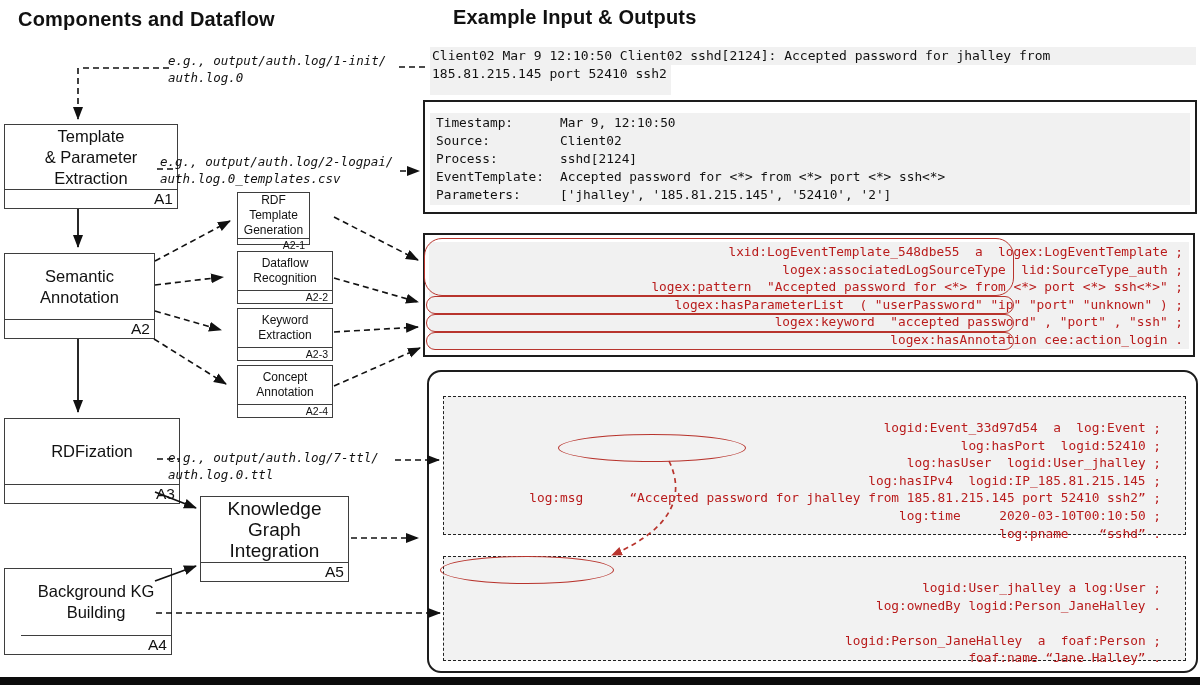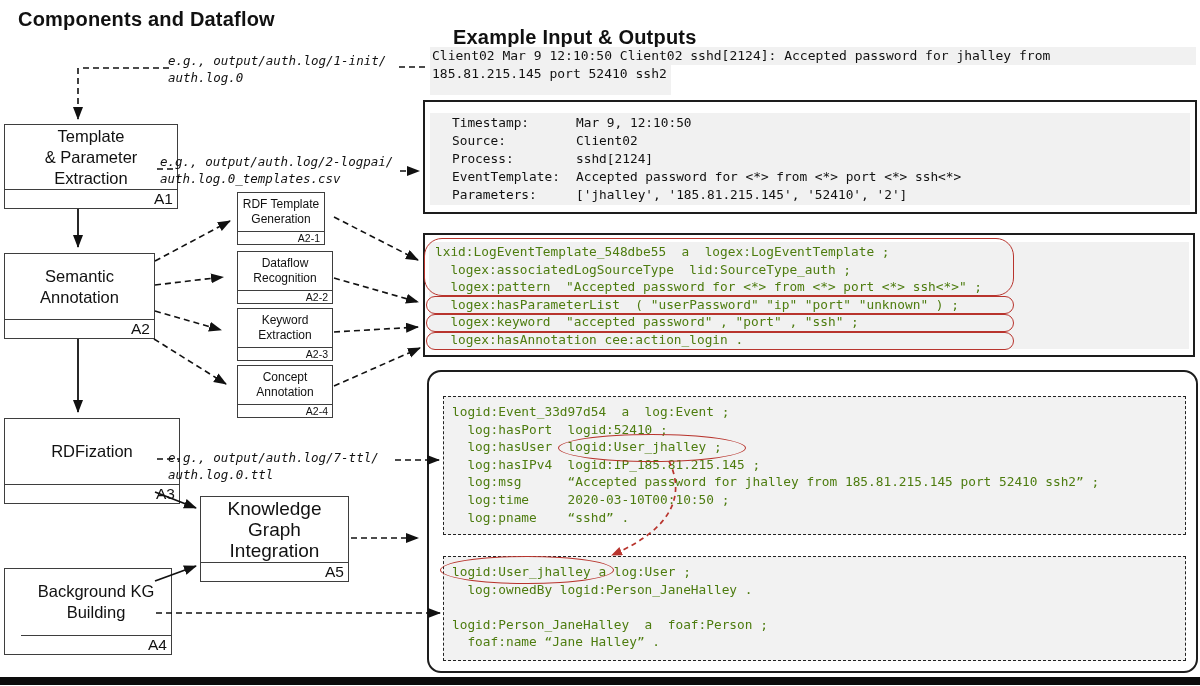--- a/index.html
+++ b/index.html
@@ -17,24 +17,24 @@
   .fbox .strip { border-top:1.4px solid #3e3e3e; height:19px; font-size:15.5px; text-align:right; padding:0 4px 1px 0; }
   .sub .lbl { font-size:12px; line-height:15px; }
   .sub .strip { height:13px; font-size:10.5px; line-height:12px; }
 
   
   .obox { position:absolute; background:#fff; border:2px solid #1d1d1d; z-index:2; }
   .bigbox { position:absolute; background:#fff; border:2.5px solid #1d1d1d; border-radius:14px; z-index:1; }
   .dashbox { position:absolute; background:#f2f2f2; border:1.6px dashed #222; z-index:2; padding:6px 8px; }
 
   pre, .mono { font-family:"DejaVu Sans Mono", monospace; }
-  pre { margin:0; }
-  .code { font-size:12.8px; line-height:17.6px; color:#4d7c0f; }
+  pre { margin:16px; }
+  .code { font-size:12.8px; line-height:17.6px; color:#b91c1c;text-align:right; }
   .gray { background:#f1f1f1; }
-  .box1in { margin:11px 5px 0 5px; padding:1px 22px; }
+  .box1in { margin:11px 5px 0 5px; padding:1px 6px; }
   .prow { display:grid; grid-template-columns:124px 1fr; font-size:12.8px; line-height:18px; }
   .box2in { margin:7px 4px 0 4px; padding:1px 6px; font-size:12.8px; line-height:17.5px; }
 
   .loglines { position:absolute; left:430px; top:47px; font-size:13px; line-height:18px; z-index:2; }
   .loglines .l1 { background:#f1f1f1; width:766px; padding-left:2px; }
   .loglines .l2 { background:#f1f1f1; display:inline-block; padding:0 4px 12px 2px; }
 
   .elabel { position:absolute; text-align:left; font-size:12.5px; line-height:16.5px;
             font-style:italic; white-space:pre-line; z-index:2; font-family:"DejaVu Sans Mono", monospace; }
 
@@ -42,21 +42,21 @@
 
   svg.overlay { position:absolute; left:0; top:0; z-index:5; pointer-events:none; }
   .botbar { position:absolute; left:0; top:677px; width:1200px; height:8px; background:#0c0c0c; z-index:3; }
 </style>
 </head>
 <body>
 
 <div id="stage">
 
   <div class="title" style="left:18px; top:8px;">Components and Dataflow</div>
-  <div class="title" style="left:453px; top:6px;margin-top:20px;">Example Input &amp; Outputs</div>
+  <div class="title" style="left:453px; top:6px;">Example Input &amp; Outputs</div>
 
   <div class="fbox" style="left:4px; top:124px; width:174px; height:85px;">
     <div class="lbl">Template
 &amp; Parameter
 Extraction</div>
     <div class="strip">A1</div>
   </div>
   <div class="fbox" style="left:4px; top:253px; width:151px; height:86px;">
     <div class="lbl">Semantic
 Annotation</div>
@@ -70,21 +70,21 @@
     <div class="lbl">Background KG
 Building</div>
     <div class="strip">A4</div>
   </div>
   <div class="fbox" style="left:200px; top:496px; width:149px; height:86px;">
     <div class="lbl" style="font-size:19px;">Knowledge Graph
 Integration</div>
     <div class="strip">A5</div>
   </div>
 
-  <div class="fbox sub" style="left:237px; top:192px; width:88px; height:53px;">
+  <div class="fbox sub" style="left:237px; top:192px; width:73px; height:53px;">
     <div class="lbl">RDF Template
 Generation</div>
     <div class="strip">A2-1</div>
   </div>
   <div class="fbox sub" style="left:237px; top:251px; width:96px; height:53px;">
     <div class="lbl">Dataflow
 Recognition</div>
     <div class="strip">A2-2</div>
   </div>
   <div class="fbox sub" style="left:237px; top:308px; width:96px; height:53px;">

